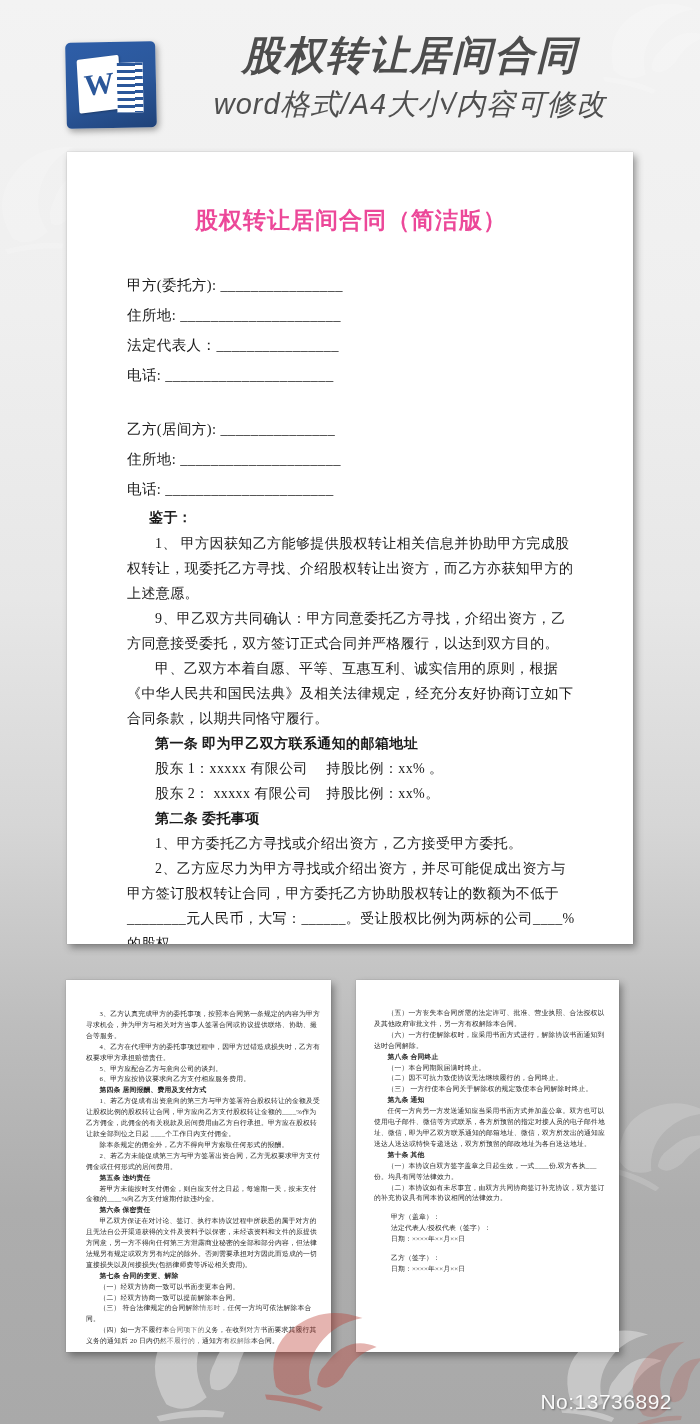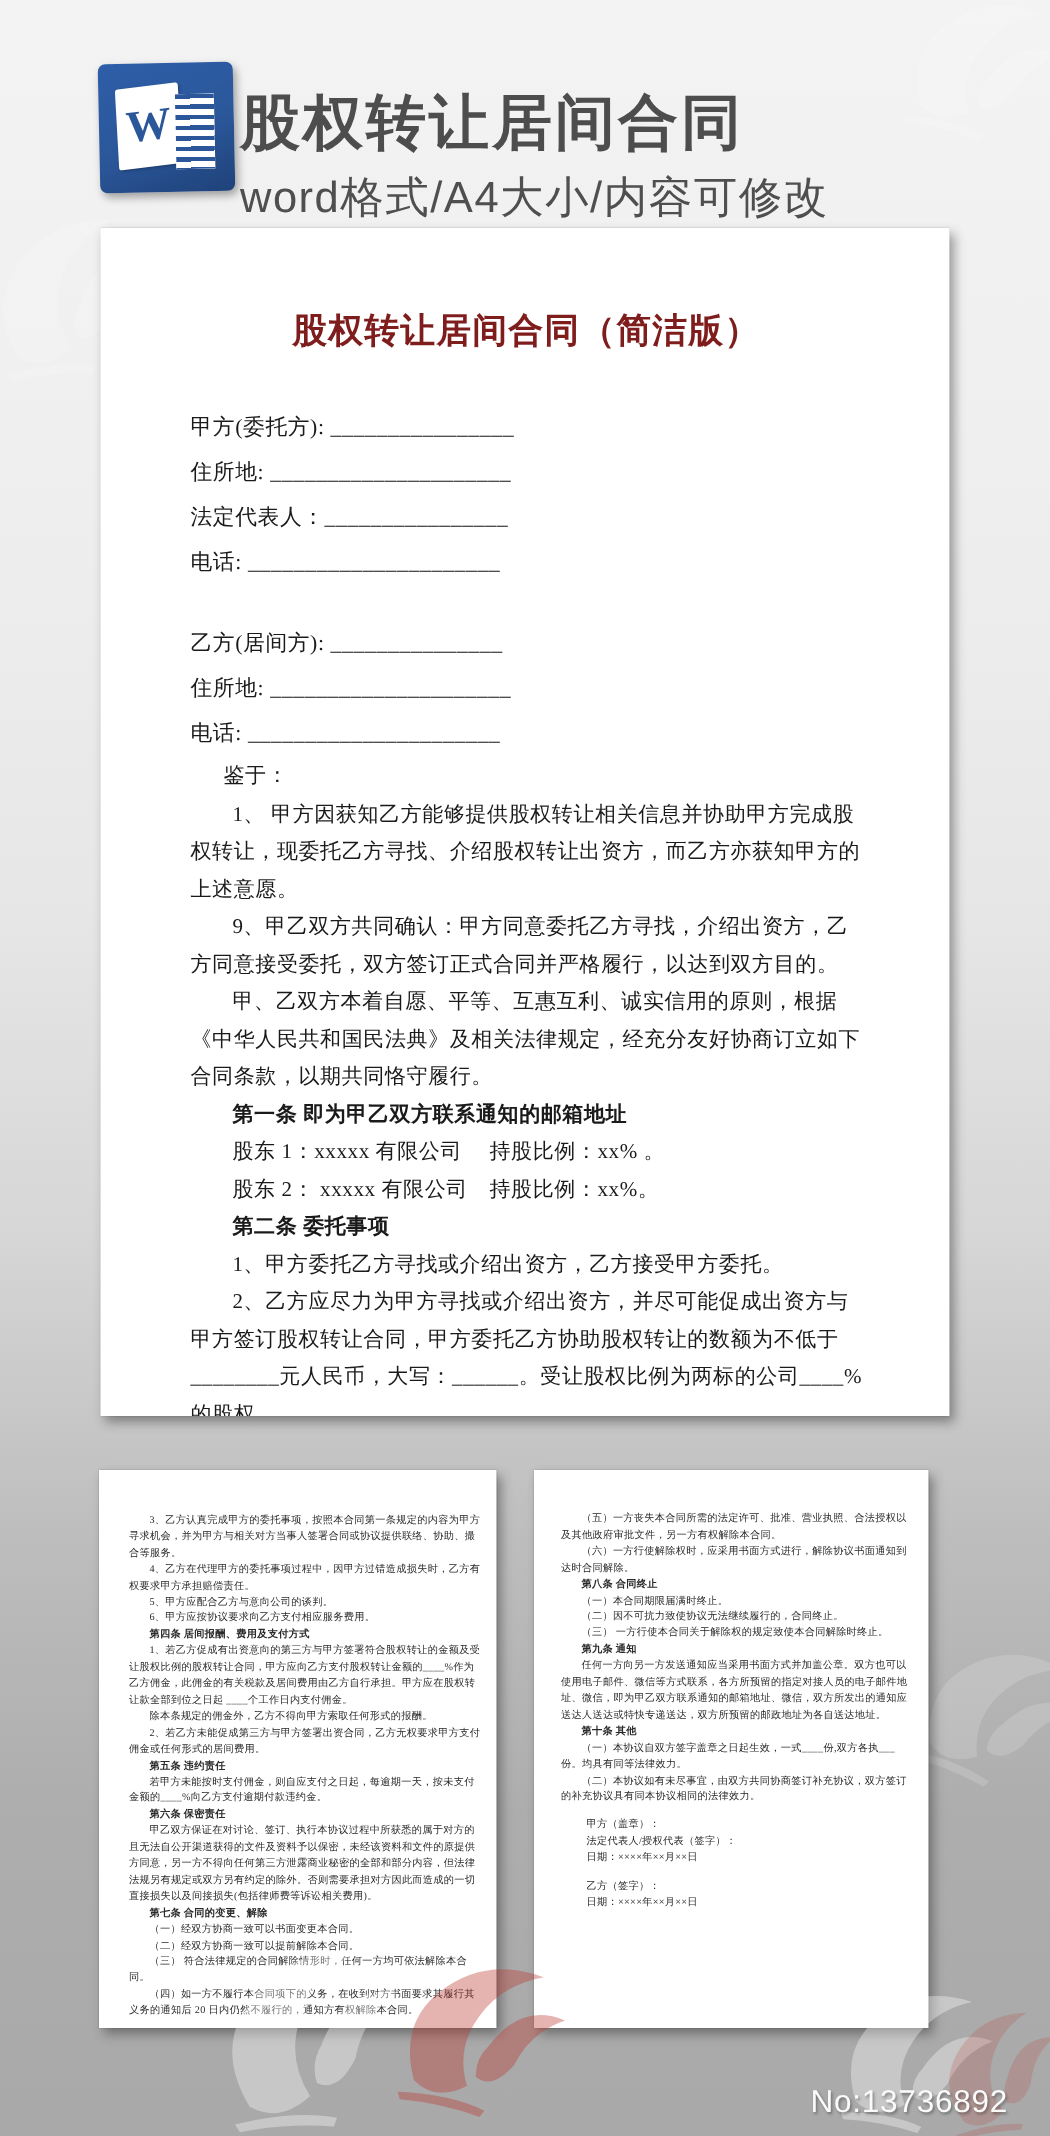--- a/index.html
+++ b/index.html
@@ -24,36 +24,36 @@
     display:flex;align-items:center;justify-content:center;
     box-shadow:1px 1px 2px rgba(0,0,0,0.25);
   }
   .word-letter{font:bold 30px/1 "Liberation Serif", serif;color:#2b579a;}
   .word-doc{
     position:absolute;right:10px;top:17px;width:26px;height:50px;background:#fff;border-radius:1px;
     background-image:repeating-linear-gradient(180deg,#fff 0 4px,#2b579a 4px 7px);
     background-clip:content-box;padding:4px 3px;
   }
   .header-text{position:absolute;left:160px;top:0;width:500px;height:152px;
-    display:flex;flex-direction:column;justify-content:flex-start;padding-top:60px;box-sizing:border-box;}
+    display:flex;flex-direction:column;align-items:center;justify-content:flex-start;padding-top:33px;box-sizing:border-box;font-style:italic;}
   .main-title{font-size:40px;font-weight:bold;color:#4d4d4d;letter-spacing:2px;line-height:1.1;}
   .sub-title{font-size:29px;color:#4f4f4f;letter-spacing:1px;margin-top:8px;}
 
   
   .sheet{position:absolute;background:#fff;box-shadow:3px 4px 7px rgba(40,40,40,0.45),0 0 1px rgba(0,0,0,0.25);overflow:hidden;box-sizing:border-box;}
 
   
   .page1{left:67px;top:152px;width:566px;height:792px;padding:0 58px 0 60px;}
   .page1 .doctitle{
     margin:54px 0 34px 0;text-align:center;
-    font:bold 23px/1.3 "Liberation Serif", serif;color:#7f1d1d;letter-spacing:1px;
+    font:bold 23px/1.3 "Liberation Serif", serif;color:#ec4899;letter-spacing:1px;
   }
   .page1 p{margin:0;font:14px/25px "Liberation Serif", serif;color:#1a1a1a;letter-spacing:0.4px;}
   .page1 p.field{line-height:30px;font-size:14.5px;}
-  .page1 p.bold{font-weight:normal;margin-left:22px;line-height:27px;}
+  .page1 p.bold{font-weight:bold;margin-left:22px;line-height:27px;}
   .page1 p.h{font-weight:bold;text-indent:2em;}
   .page1 p.p{text-indent:2em;}
   .page1 p.gap{line-height:24px;}
 
   
   .page2{left:66px;top:980px;width:265px;height:372px;padding:29px 8px 0 20px;}
   .page3{left:356px;top:980px;width:263px;height:372px;padding:28px 11px 0 18px;}
   .small p{margin:0;font:6.8px/10.9px "Liberation Serif", serif;color:#2a2a2a;letter-spacing:0.2px;}
   .small p.h{font-weight:bold;text-indent:2em;}
   .small p.p{text-indent:2em;}

